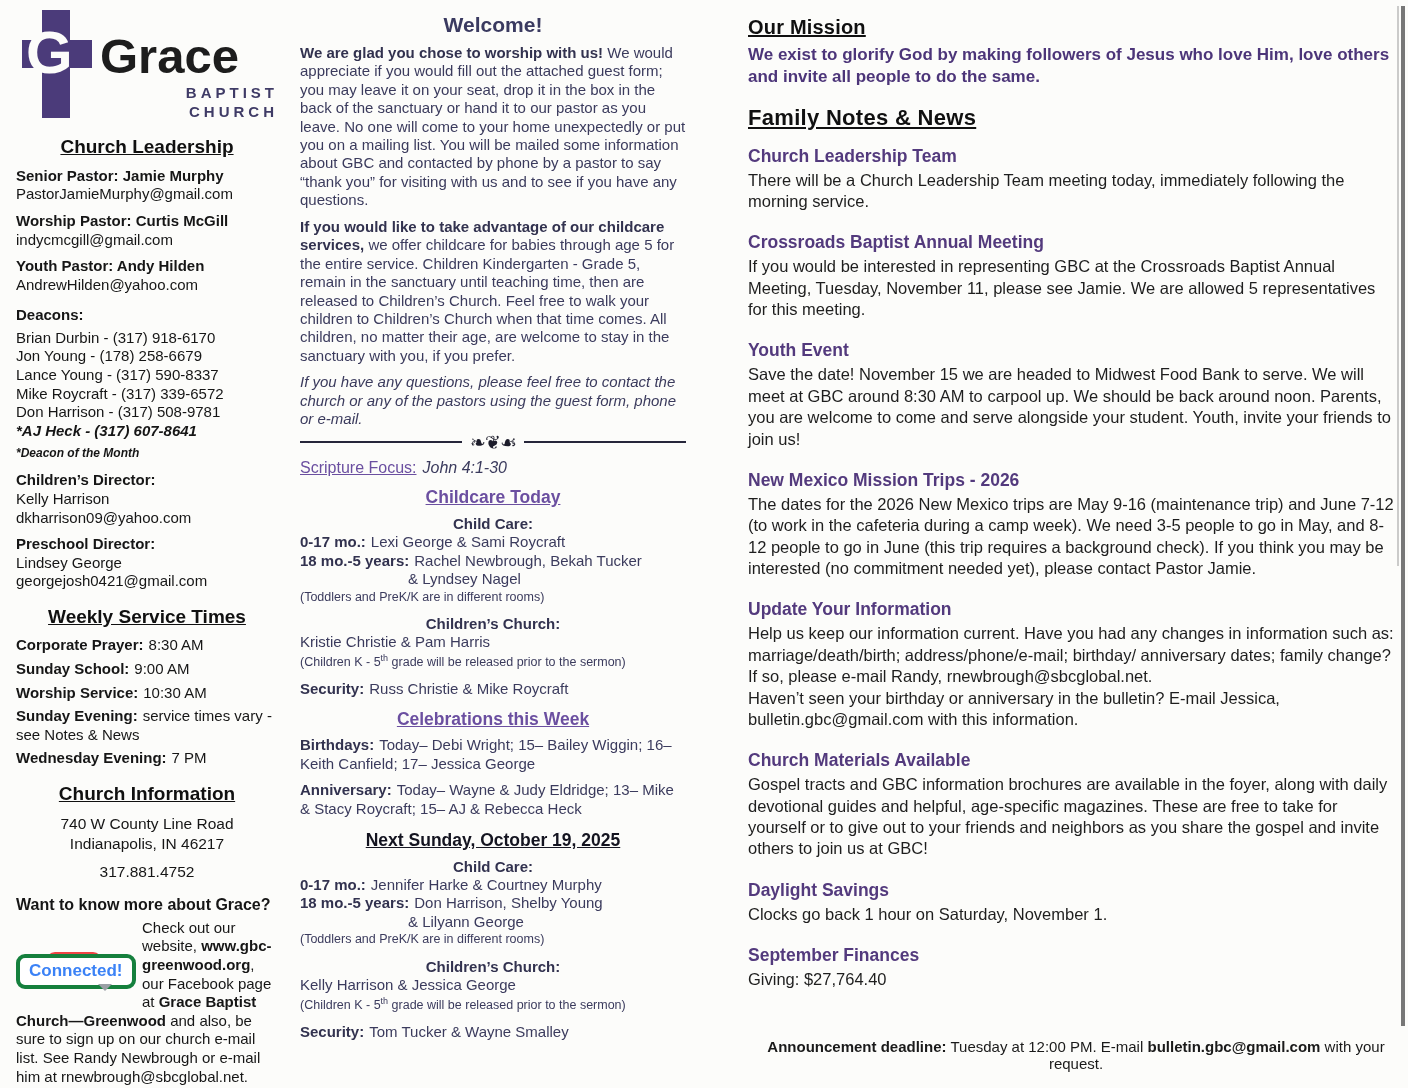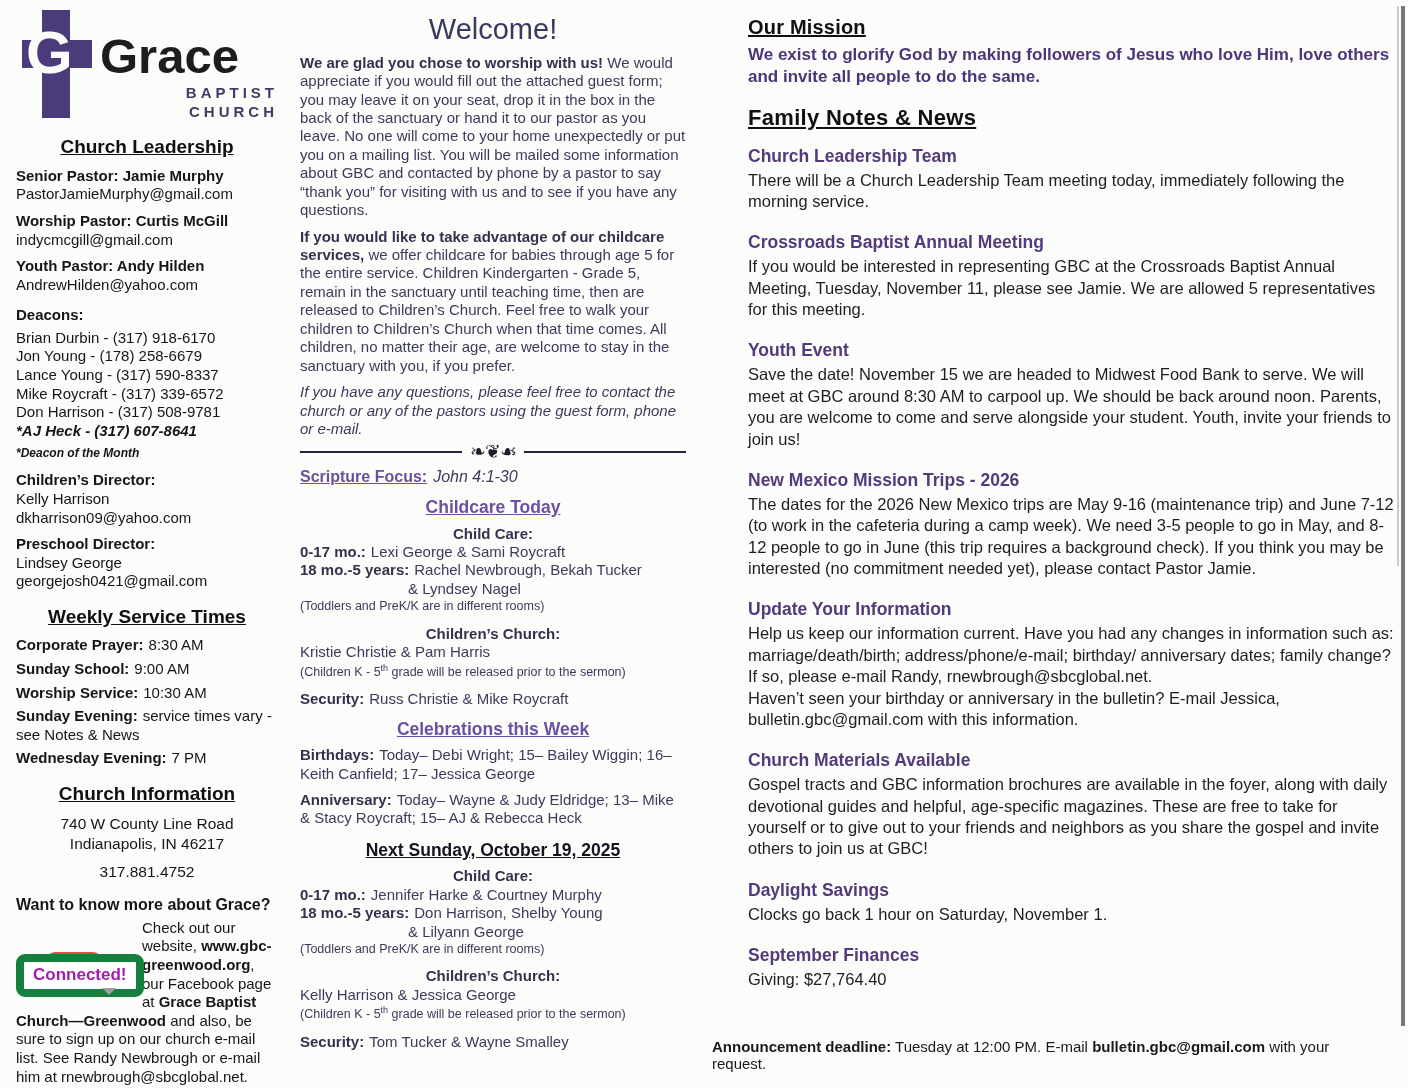--- a/index.html
+++ b/index.html
@@ -33,55 +33,55 @@
   .addr{font-size:15.5px;line-height:1.3;}
   .phone{margin-top:8px;font-size:15.5px;}
 
   .connect-q{font-weight:bold;font-size:16px;margin-top:14px;}
   .connect-wrap{margin-top:4px;}
   .bubbles{float:left;width:122px;height:88px;position:relative;margin:2px 4px 0 0;}
   .bubble-get{position:absolute;left:30px;top:0;background:#ef4444;border-radius:9px;
               padding:2px 14px 4px 14px;font-weight:bold;color:#26262b;font-size:17px;margin-top:31px;}
   .bubble-get:after{content:"";position:absolute;left:10px;bottom:-8px;border:6px solid transparent;
               border-top-color:#9aa0a6;}
-  .bubble-conn{position:absolute;left:0;top:33px;background:#ffffff;border:8px solid #15803d;border-radius:9px;
-              padding:2px 9px 4px 9px;font-weight:bold;color:#a21caf;font-size:17px;white-space:nowrap;}
+  .bubble-conn{position:absolute;left:0;top:33px;background:#ffffff;border:4px solid #15803d;border-radius:9px;
+              padding:2px 9px 4px 9px;font-weight:bold;color:#3b82f6;font-size:17px;white-space:nowrap;}
   .bubble-conn:after{content:"";position:absolute;left:78px;bottom:-13px;border:7px solid transparent;
               border-top-color:#9aa0a6;}
 
   
-  .welcome{font-size:29px;font-weight:normal;text-align:center;color:#3a3a60;margin-bottom:6px;}
+  .welcome{font-size:21px;font-weight:bold;text-align:center;color:#3a3a60;margin-bottom:6px;}
   .mid-p{margin-bottom:8px;}
   .mid-b{font-weight:bold;color:#32324f;text-align:center;}
   .mid-italic{font-style:italic;margin-bottom:4px;}
   .flourish{display:flex;align-items:center;color:#1c1c2a;margin:2px 0 6px 0;}
   .flourish:before,.flourish:after{content:"";flex:1;border-top:2px solid #26263a;}
   .flourish .orn{padding:0 8px;font-size:19px;letter-spacing:-1px;line-height:1;}
   .scr-line{margin:4px 0 10px 0;font-size:16px;}
-  .scr-lbl{font-weight:bold;color:#6b4fa0;text-decoration:underline;margin-right:6px;}
+  .scr-lbl{font-weight:normal;color:#6b4fa0;text-decoration:underline;margin-right:6px;}
   .scr-val{font-style:italic;}
   .phead{font-weight:bold;font-size:17.5px;text-align:center;text-decoration:underline;color:#6b4fa0;
          margin:10px 0 6px 0;}
   .bhead{font-weight:bold;font-size:17.5px;text-align:center;text-decoration:underline;color:#141420;
          margin:12px 0 6px 0;}
   .cc-block{margin-bottom:4px;}
   .cc-cont{padding-left:108px;}
   .small-note{font-size:12.5px;margin:1px 0 10px 0;}
   .sup{vertical-align:super;font-size:9px;}
   .sec-line{margin:6px 0 10px 0;}
 
   
   .rhead{font-weight:bold;font-size:20px;text-decoration:underline;color:#101010;letter-spacing:0.2px;}
   .mission-text{font-weight:bold;color:#4c3579;font-size:17px;line-height:1.3;margin:4px 0 16px 0;}
   .news-head{font-weight:bold;font-size:22px;text-decoration:underline;color:#101010;margin-bottom:12px;
              letter-spacing:0.3px;}
   .sect{margin-bottom:19px;}
   .sect h3{margin:0 0 2px 0;font-size:17.5px;font-weight:bold;color:#533a7d;}
   .sect p{margin:0;}
-  .announce{position:absolute;left:712px;top:1038px;width:656px;font-size:15px;color:#1a1a1a;}
+  .announce{position:absolute;left:748px;top:1038px;width:656px;font-size:15px;color:#1a1a1a;text-align:center;}
   .scan-edge{position:absolute;right:3px;top:6px;width:4px;height:1020px;background:#4b4b4b;opacity:0.75;}
   .scan-edge2{position:absolute;right:9px;top:6px;width:2px;height:560px;background:#9a9a9a;opacity:0.5;}
 </style>
 </head>
 <body>
 
 <div class="page">
 
   <div class="col col-left">
 

